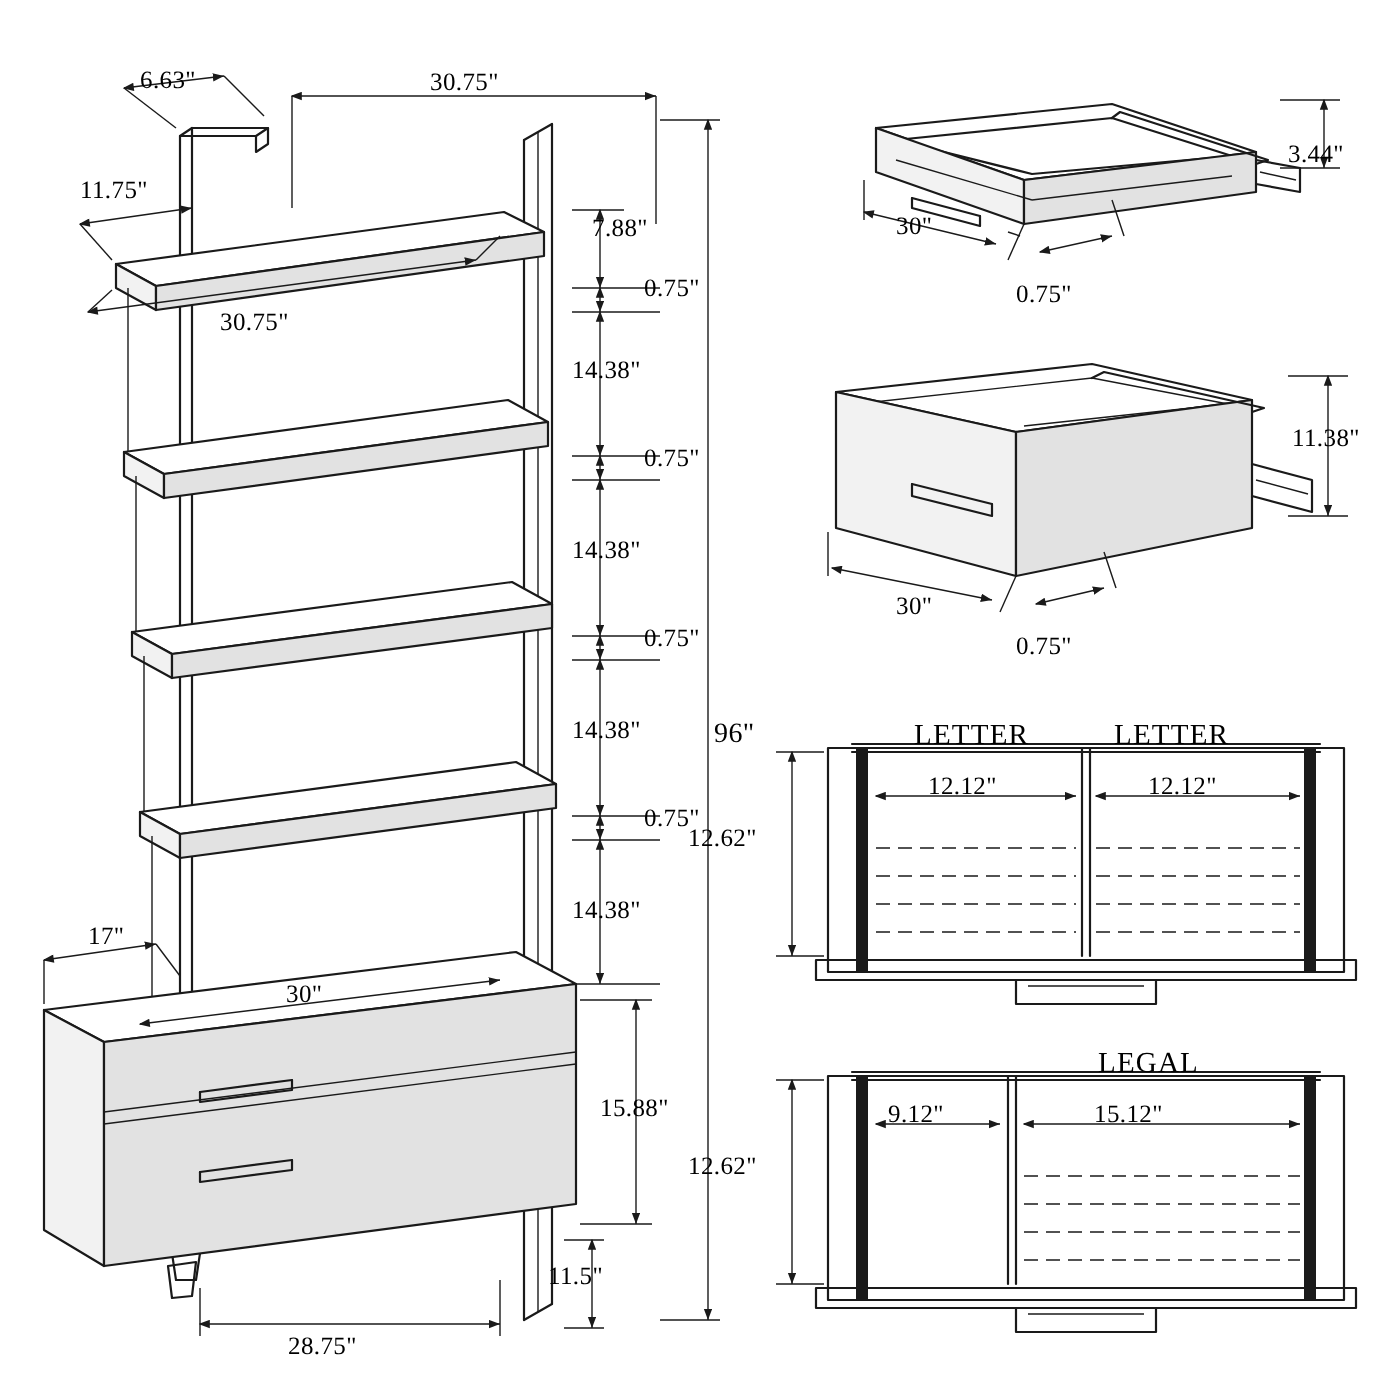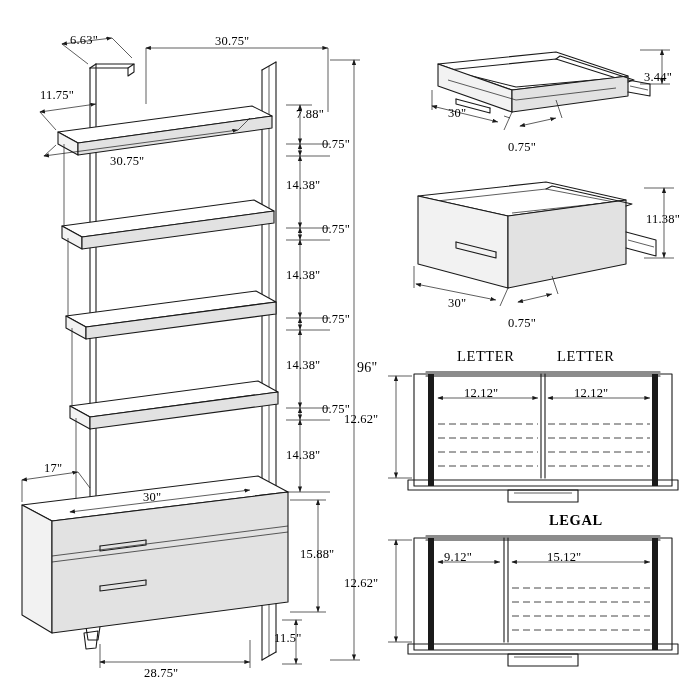--- a/index.html
+++ b/index.html
@@ -73,20 +73,21 @@
     color: #000000;
     white-space: nowrap;
     letter-spacing: 0.2px;
   }
   .lbl.big {
     font-size: 14px;
   }
   .lbl.cap {
     font-size: 14.5px;
     letter-spacing: 0.6px;
+    margin-top: 12px;
   }
 </style>
 </head>
 <body>
 
 <div id="stage">
 
   <svg class="diagram" viewBox="0 0 700 700">
     <defs>
       <marker id="ar" markerWidth="9" markerHeight="9" refX="8" refY="3" orient="auto">
@@ -364,18 +365,18 @@
   <div class="lbl" style="left:646px; top:212px;">11.38"</div>
   <div class="lbl" style="left:448px; top:296px;">30"</div>
   <div class="lbl" style="left:508px; top:316px;">0.75"</div>
 
   <div class="lbl cap" style="left:457px; top:348px;">LETTER</div>
   <div class="lbl cap" style="left:557px; top:348px;">LETTER</div>
   <div class="lbl" style="left:464px; top:386px;">12.12"</div>
   <div class="lbl" style="left:574px; top:386px;">12.12"</div>
   <div class="lbl" style="left:344px; top:412px;">12.62"</div>
 
-  <div class="lbl cap" style="left:549px; top:512px;font-weight:bold;">LEGAL</div>
+  <div class="lbl cap" style="left:549px; top:512px;">LEGAL</div>
   <div class="lbl" style="left:444px; top:550px;">9.12"</div>
   <div class="lbl" style="left:547px; top:550px;">15.12"</div>
   <div class="lbl" style="left:344px; top:576px;">12.62"</div>
 
 </div>
 
 </body></html>

